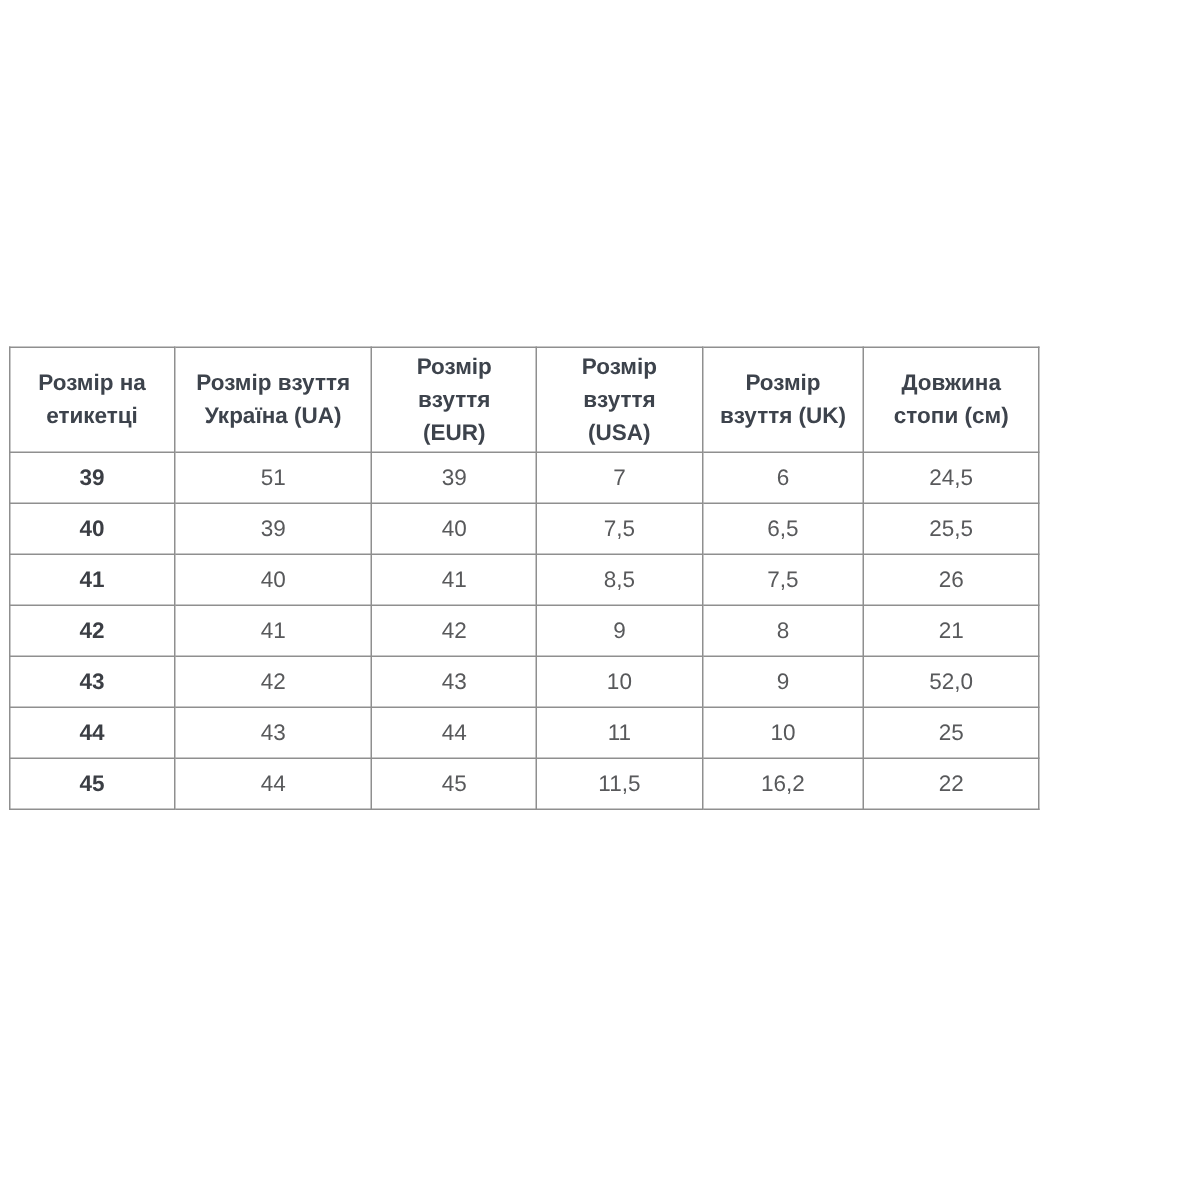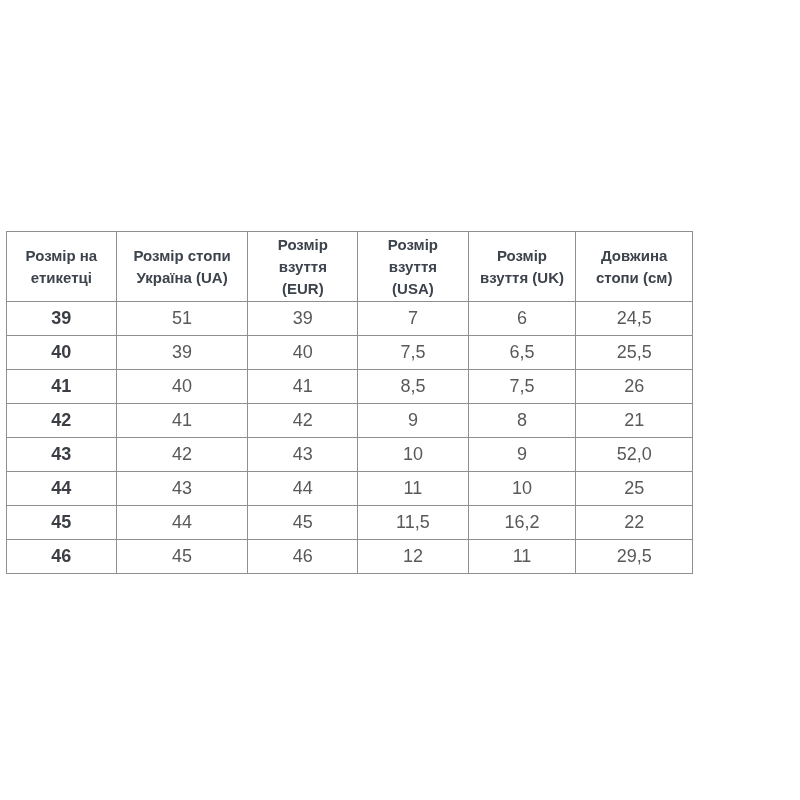--- a/index.html
+++ b/index.html
@@ -54,21 +54,21 @@
     height: 54px;
     font-size: 15px;
     font-weight: bold;
     color: var(--header-text);
     line-height: 1.45;
     white-space: pre-line;
     padding: 2px 8px;
   }
   table.size-table td {
     height: 34px;
-    font-size: 18px;
+    font-size: 15px;
     color: var(--body-text);
     padding: 0 6px;
   }
   table.size-table td.label-cell {
     font-weight: bold;
     color: var(--label-text);
   }
 </style>
 </head>
 <body>
@@ -81,21 +81,21 @@
           <col class="c2">
           <col class="c3">
         <col class="c4">
           <col class="c5">
           <col class="c6">
       </colgroup>
       <thead>
         <tr>
           <th>Розмір на
 етикетці</th>
-          <th>Розмір стопи
+          <th>Розмір взуття
 Україна (UA)</th>
           <th>Розмір
 взуття (EUR)</th>
           <th>Розмір
 взуття (USA)</th>
           <th>Розмір
 взуття (UK)</th>
           <th>Довжина
 стопи (см)</th>
         </tr>
@@ -150,24 +150,16 @@
             <td>25</td>
           </tr>
           <tr>
             <td class="label-cell">45</td>
             <td>44</td>
             <td>45</td>
             <td>11,5</td>
             <td>16,2</td>
             <td>22</td>
           </tr>
-          <tr>
-            <td class="label-cell">46</td>
-            <td>45</td>
-            <td>46</td>
-            <td>12</td>
-            <td>11</td>
-            <td>29,5</td>
-          </tr>
         </tbody>
     </table>
   </div>
 </div>
 
 </body></html>

